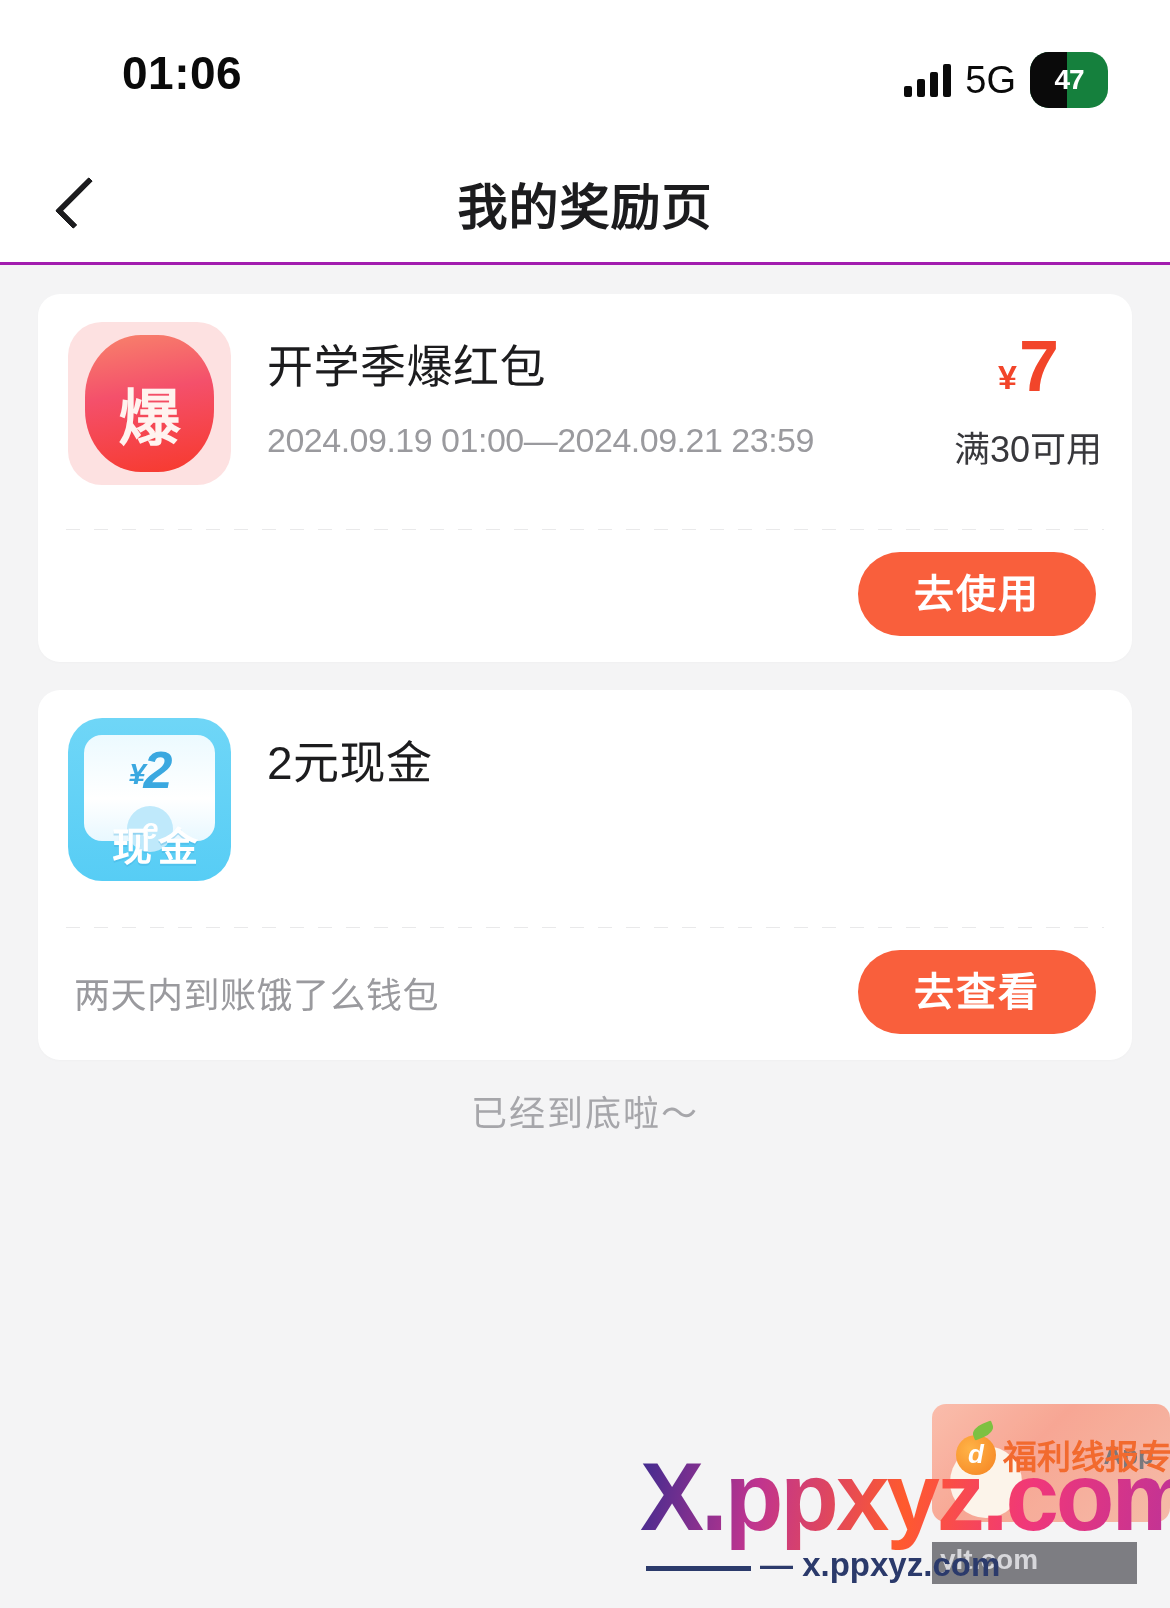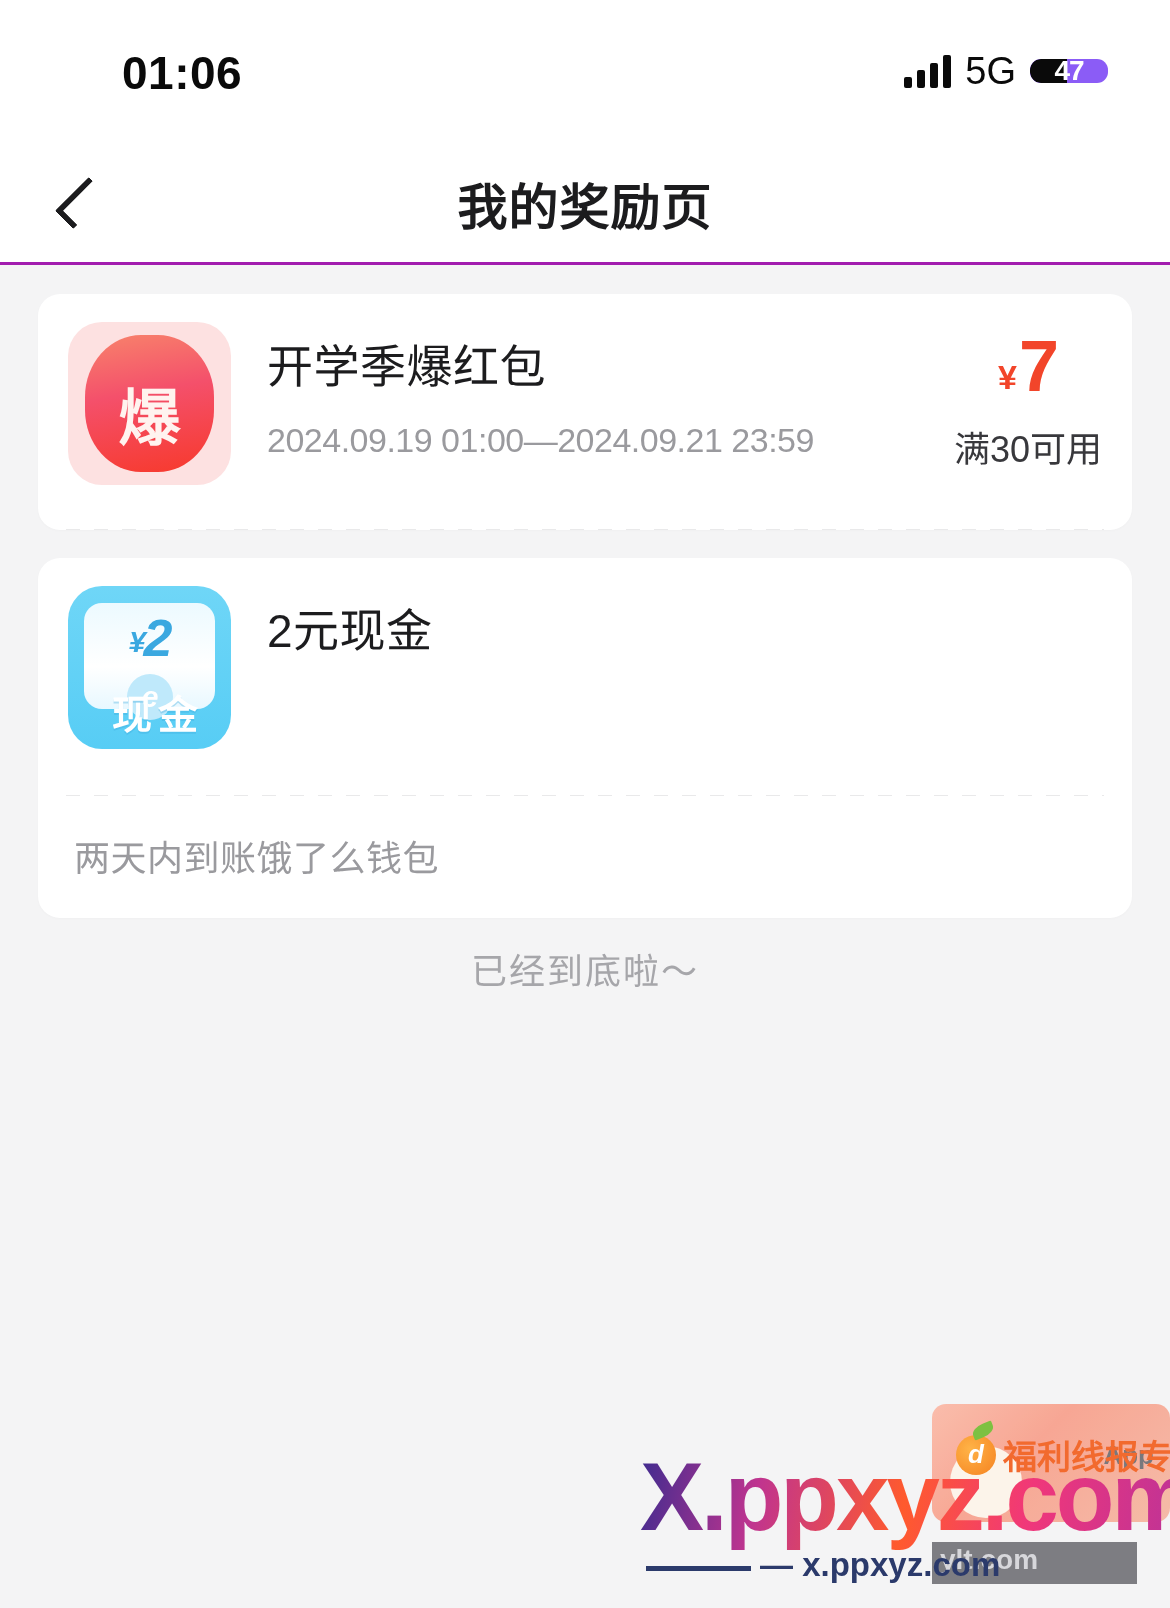--- a/index.html
+++ b/index.html
@@ -27,22 +27,22 @@
     display:flex; align-items:center; gap:14px;
   }
   .signal{ display:flex; align-items:flex-end; gap:5px; height:34px; }
   .signal i{ display:block; width:8px; background:#0a0a0a; border-radius:2px; }
   .signal i:nth-child(1){ height:11px; }
   .signal i:nth-child(2){ height:18px; }
   .signal i:nth-child(3){ height:25px; }
   .signal i:nth-child(4){ height:33px; }
   .net-label{ font-size:38px; font-weight:500; color:#0a0a0a; line-height:1; }
   .battery{
-    position:relative; width:78px; height:24px;
-    background:#8b5cf6; border-radius:11px; overflow:hidden;
+    position:relative; width:78px; height:56px;
+    background:#15803d; border-radius:19px; overflow:hidden;
   }
   .battery-fill{
     position:absolute; left:0; top:0; height:100%; width:47%;
     background:#0a0a0a; border-radius:11px 0 0 11px;
   }
   .battery-num{
     position:absolute; left:0; top:0; width:100%; height:100%;
     display:flex; align-items:center; justify-content:center;
     font-size:28px; font-weight:bold; color:#ffffff; letter-spacing:-1px;
   }
@@ -280,37 +280,41 @@
         </div>
         <div class="coupon-side">
           <div class="price">
             <span class="sym">¥</span>
             <span class="val">7</span>
           </div>
           <div class="price-cond">满30可用</div>
         </div>
       </div>
       <div class="dash"></div>
+      <div class="card-bottom">
+        <button class="cta">去使用</button>
+      </div>
     </div>
 
     <div class="card card-2">
       <div class="card-top">
         <div class="coupon-icon icon-cash">
           <span class="plate"></span>
           <span class="amount"><span class="yen">¥</span><span>2</span></span>
           <span class="ebadge">e</span>
           <span class="cashlabel">现金</span>
         </div>
         <div class="coupon-main">
           <div class="coupon-title">2元现金</div>
         </div>
       </div>
       <div class="dash"></div>
       <div class="card-bottom">
         <div class="note">两天内到账饿了么钱包</div>
+        <button class="cta">去查看</button>
       </div>
     </div>
 
     <div class="list-end">已经到底啦～</div>
   </div>
 
   <div class="watermark">
     <div class="wm-badge">
       <span class="face"></span>
       <span class="app">App</span>

